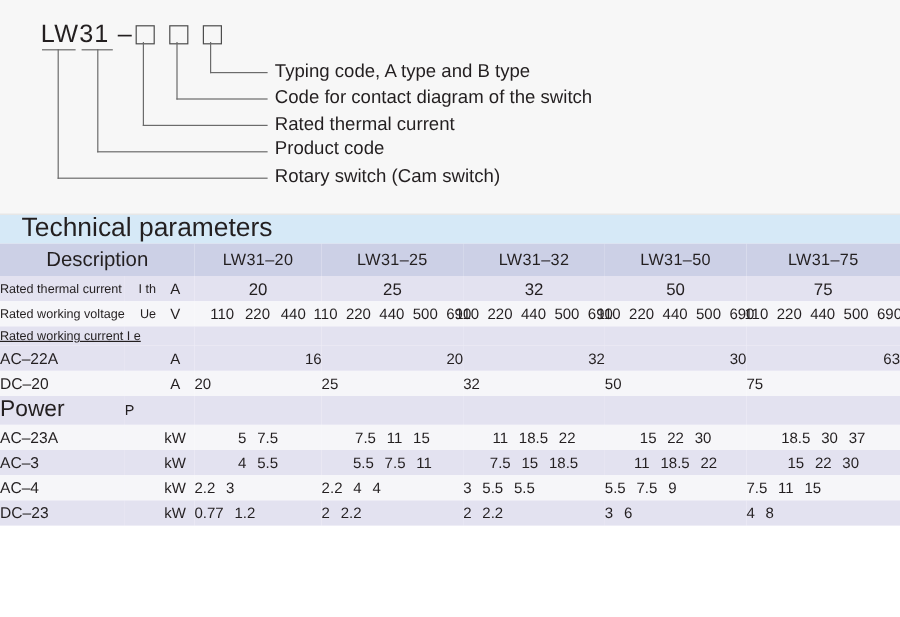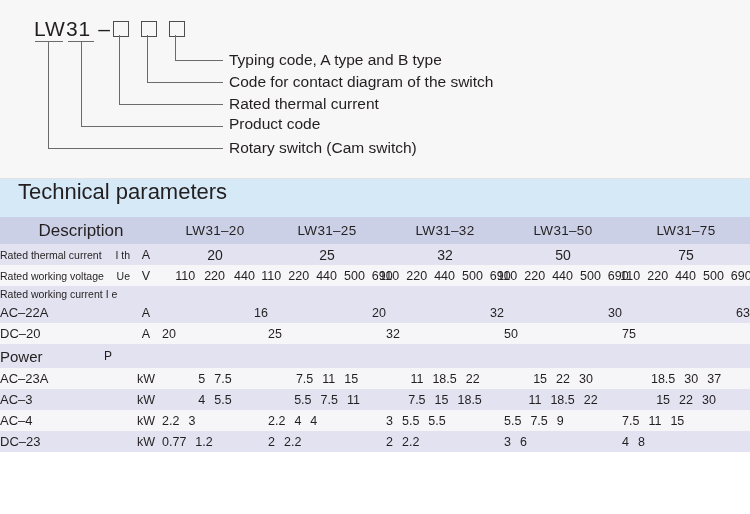--- a/index.html
+++ b/index.html
@@ -48,24 +48,24 @@
   .lead-label {
     position: absolute;
     font-size: 15.5px;
     white-space: nowrap;
     color: #231f20;
   }
 
   
   .tp-banner {
     width: 750px;
-    height: 38px;
+    height: 24px;
     background: #d6e9f7;
     display: flex;
-    align-items: flex-start;
+    align-items: flex-end;
     box-sizing: border-box;
     padding-left: 18px;
   }
   .tp-banner-title {
     font-size: 22px;
     color: #231f20;
   }
 
   table.spec {
     width: 750px;
@@ -101,21 +101,21 @@
     white-space: nowrap;
     padding-left: 4px;
     color: #231f20;
   }
   .lbl-ind {
     font-size: 13px;
     padding-left: 30px;
     color: #231f20;
   }
   .lbl-pow {
-    font-size: 15px;
+    font-size: 19px;
     padding-left: 22px;
     color: #231f20;
   }
   .sym {
     font-size: 10.5px;
     text-align: right;
     padding-right: 2px;
     white-space: nowrap;
   }
   .sym-big { font-size: 12px; text-align: left; padding-left: 2px; }
@@ -132,21 +132,21 @@
   }
   .cell .vals {
     display: flex;
     justify-content: center;
     gap: 9px;
   }
   .cell .vals.tight { gap: 7px; }
   .cell-big { font-size: 14px; }
 
   .row-h21 { height: 21px; }
-  .row-h22 { height: 16px; }
+  .row-h22 { height: 16px; text-decoration: underline; }
   .row-h24 { height: 24px; }
 </style>
 </head>
 <body>
 
 <div class="designation">
 
   <div class="code-text">LW31 –</div>
 
   <div class="code-box" style="left:113px; top:21px;"></div>

